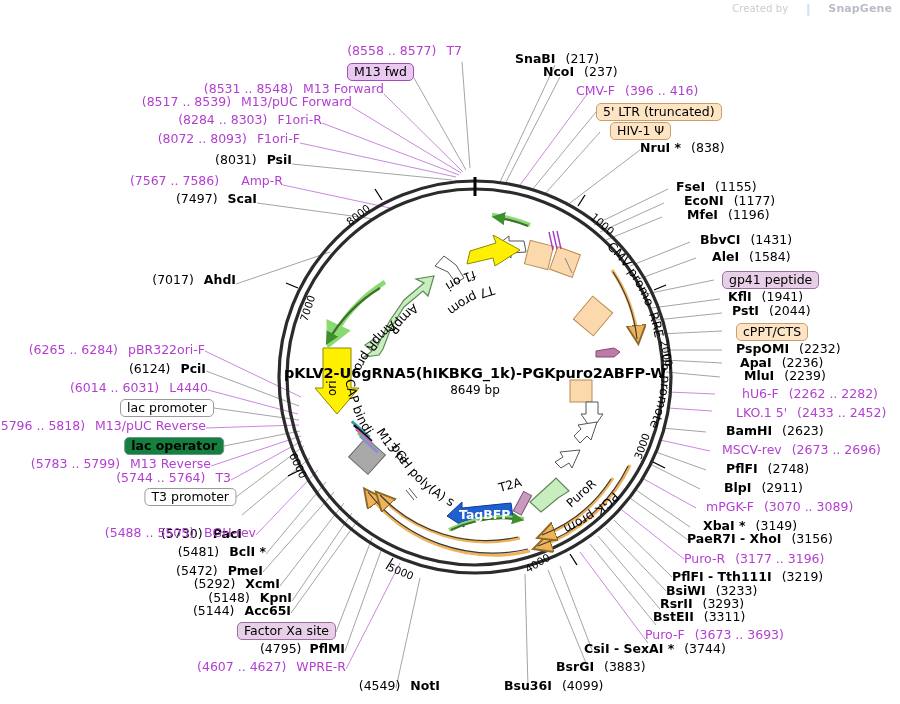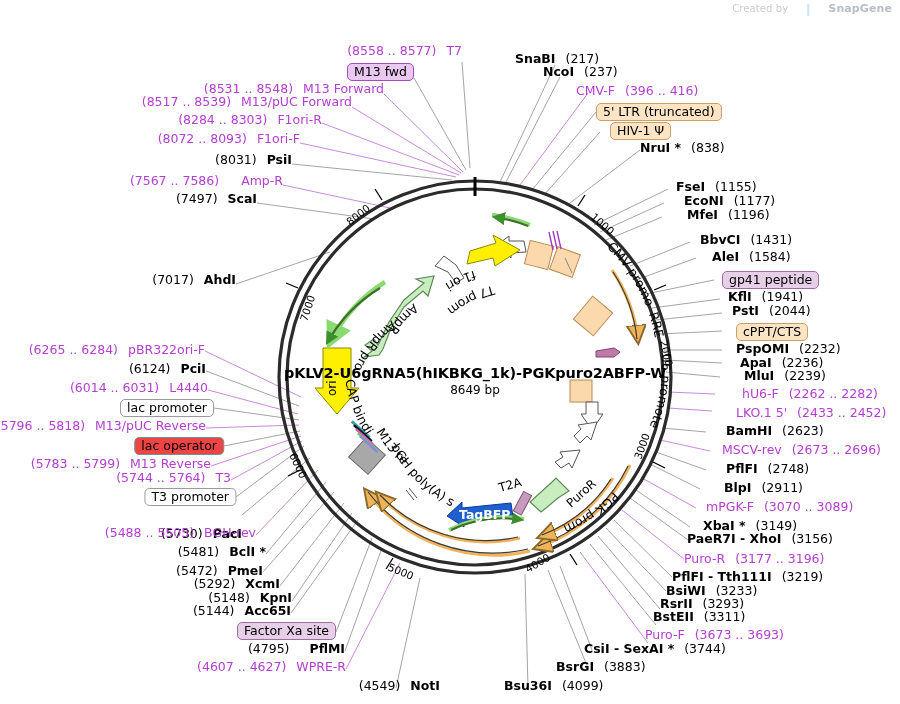--- a/index.html
+++ b/index.html
@@ -42,21 +42,21 @@
     font-size:12.5px;
     padding:1px 6px 2px 6px;
     border-radius:5px;
     border:1px solid #888;
     background:#fff;
     color:#000;
     line-height:1.05;
   }
   .bx-orange{background:#fce4c4;border-color:#caa06a;}
   .bx-purple{background:#e8cfe8;border-color:#9b6fa0;}
-  .bx-teal{background:#ef4444;border-color:#6f9297;}
+  .bx-teal{background:#15803d;border-color:#6f9297;font-weight:bold;}
   .bx-plain{background:#ffffff;border-color:#9a9a9a;}
   .bx-m13fwd{background:#e9c9ef;border-color:#a34cc0;}
 
   
   svg.layer{position:absolute;left:0;top:0;width:900px;height:704px;overflow:visible;}
 
   
   .plasmid-title{
     position:absolute;
     left:475px;top:373px;
@@ -428,21 +428,21 @@
     <span class="pos">(5148)</span>
     <span class="enz" style="margin-left: 6px;">KpnI</span>
   </div>
   <div class="lbl r" style="left:291px;top:605px;">
     <span class="pos">(5144)</span>
     <span class="enz" style="margin-left: 6px;">Acc65I</span>
   </div>
   <div class="boxlbl bx-purple" style="left:336px;top:622px;transform:translateX(-100%);">Factor Xa site</div>
   <div class="lbl r" style="left:345px;top:643px;">
     <span class="pos">(4795)</span>
-    <span class="enz" style="margin-left: 16px;">PflMI</span>
+    <span class="enz" style="margin-left: 4px;">PflMI</span>
   </div>
   <div class="lbl r" style="left:346px;top:661px;">
     <span class="prim">(4607 .. 4627)</span>
     <span class="prim" style="margin-left: 6px;">WPRE-R</span>
   </div>
   <div class="lbl r" style="left:440px;top:680px;">
     <span class="pos">(4549)</span>
     <span class="enz" style="margin-left: 6px;">NotI</span>
   </div>
 

